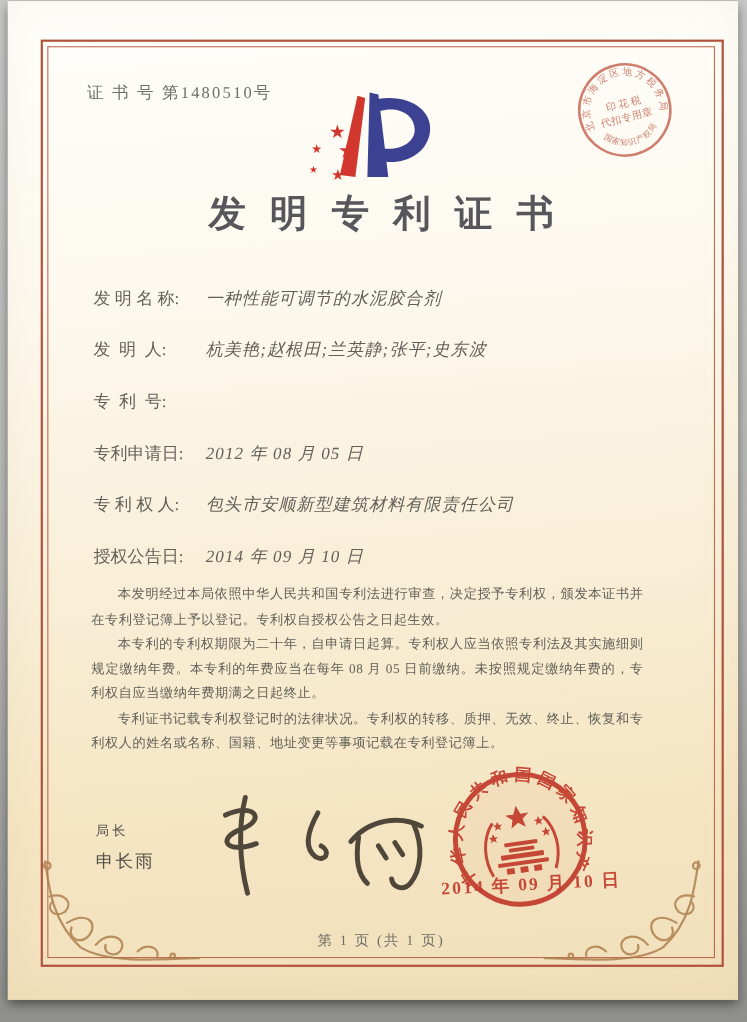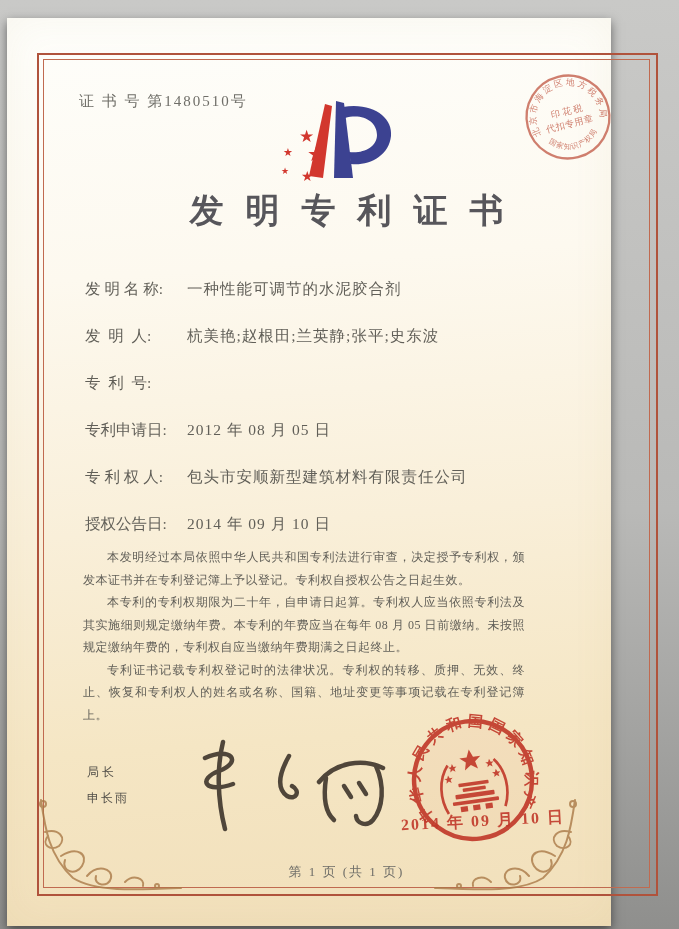--- a/index.html
+++ b/index.html
@@ -1,38 +1,38 @@
 <!DOCTYPE html>
 <html><head>
 <meta charset="utf-8">
 <style>
   html,body{margin:0;padding:0;width:679px;height:929px;overflow:hidden;
     background:linear-gradient(180deg,#c9c9c7 0%,#b9b9b7 55%,#8f8f8d 100%);
     font-family:"Liberation Serif","DejaVu Serif",serif;}
-  .paper{position:absolute;left:7px;top:18px;width:604px;height:908px;
+  .paper{position:absolute;left:7px;top:1px;width:664px;height:908px;
     background:linear-gradient(176deg,#fefefb 0%,#fdf9ef 28%,#f9efd9 55%,#f5e6c4 78%,#f1dfba 100%);
     box-shadow:0 4px 10px rgba(0,0,0,.5), inset 0 0 40px rgba(180,150,90,.08);}
   .frame-outer{position:absolute;left:30px;top:35px;width:617px;height:839px;
     border:2px solid #b0533c;}
   .frame-inner{position:absolute;left:36px;top:41px;width:605px;height:827px;
     border:1px solid #c06a50;}
   .cert-no{position:absolute;left:72px;top:74px;font-size:15px;letter-spacing:2px;color:#6f6e68;}
   .logo{position:absolute;left:272px;top:80px;}
   .title{position:absolute;left:0;top:170px;width:679px;text-align:center;
     font-size:34px;font-weight:bold;color:#57565b;letter-spacing:22px;text-indent:22px;}
   .fields{position:absolute;left:78px;top:260px;right:78px;}
   .field{display:flex;margin-bottom:26px;font-size:15.5px;color:#615f58;line-height:21px;}
   .flabel{flex:0 0 102px;white-space:pre;}
-  .fvalue{flex:1;letter-spacing:1px;}
+  .fvalue{flex:1;letter-spacing:1px;font-style:italic;}
   .paras{position:absolute;left:76px;top:528px;right:86px;}
   .paras p{margin:0;font-size:12px;line-height:22.5px;color:#615f58;
     text-align:justify;text-indent:2em;letter-spacing:.5px;}
   .sig-role{position:absolute;left:80px;top:746px;font-size:12px;color:#514e48;letter-spacing:3px;
     font-family:"Liberation Sans","DejaVu Sans",sans-serif;}
-  .sig-name{position:absolute;left:80px;top:772px;font-size:12px;color:#514e48;letter-spacing:2px;
+  .sig-name{position:absolute;left:80px;top:772px;font-size:16px;color:#514e48;letter-spacing:2px;
     font-family:Liberation Sans, sans-serif;}
   .sig-hand{position:absolute;left:172px;top:718px;}
   .seal{position:absolute;left:391px;top:687px;opacity:.92;}
   .seal-date{position:absolute;left:394px;top:793px;font-size:16px;font-weight:bold;
     color:#c1392a;letter-spacing:2px;transform:rotate(-3deg);opacity:.9;}
   .tax-stamp{position:absolute;left:515px;top:53px;opacity:.8;}
   .footer{position:absolute;left:0;top:845px;width:679px;text-align:center;
     font-size:13px;color:#6f6e68;letter-spacing:2px;}
   .flourish{position:absolute;opacity:.8;}
   .flourish.bl{left:28px;top:780px;}

